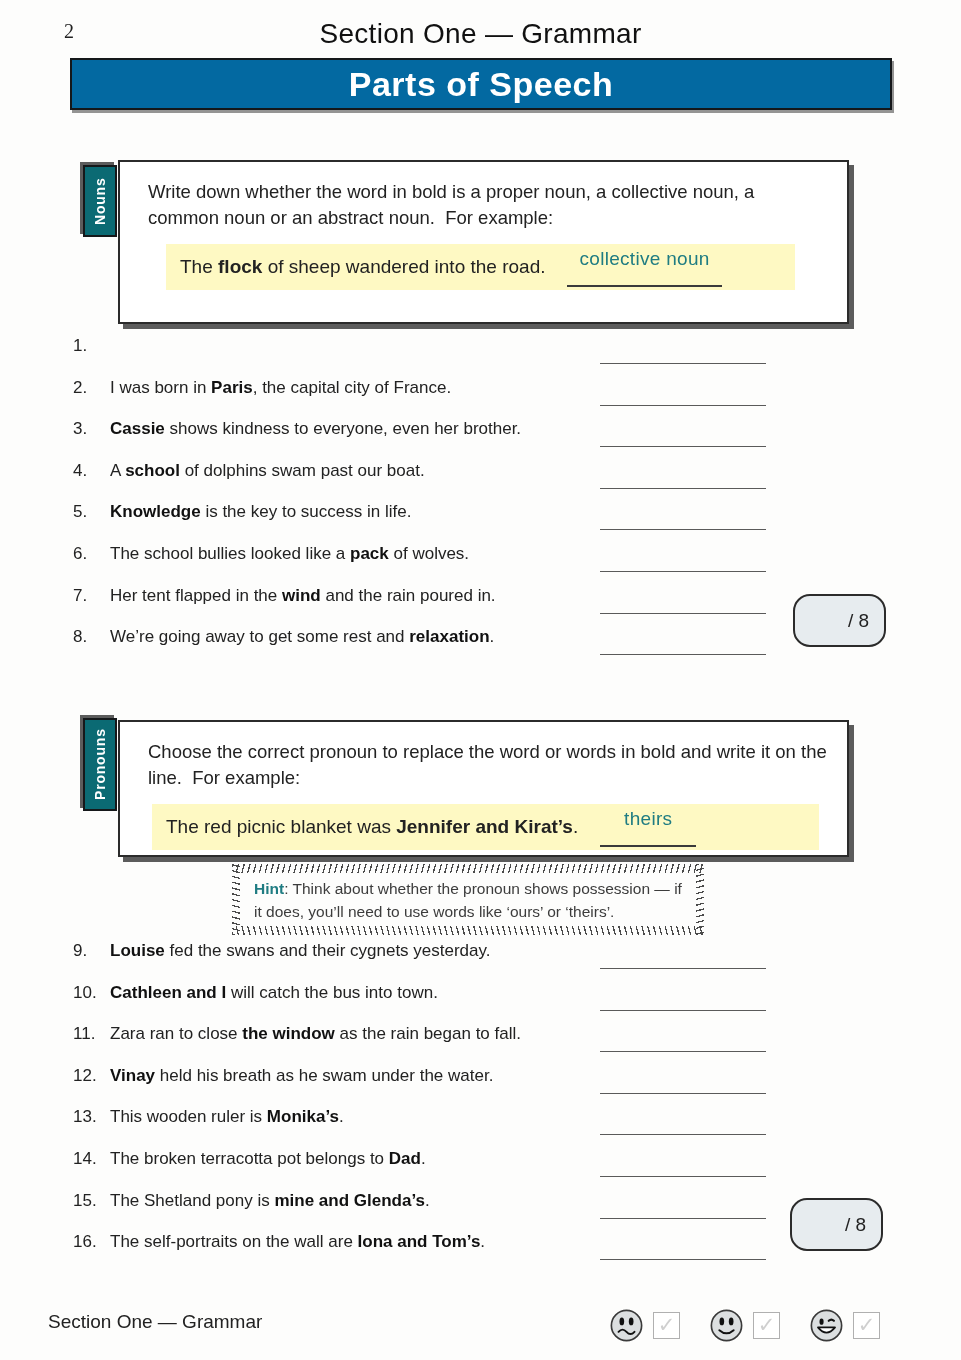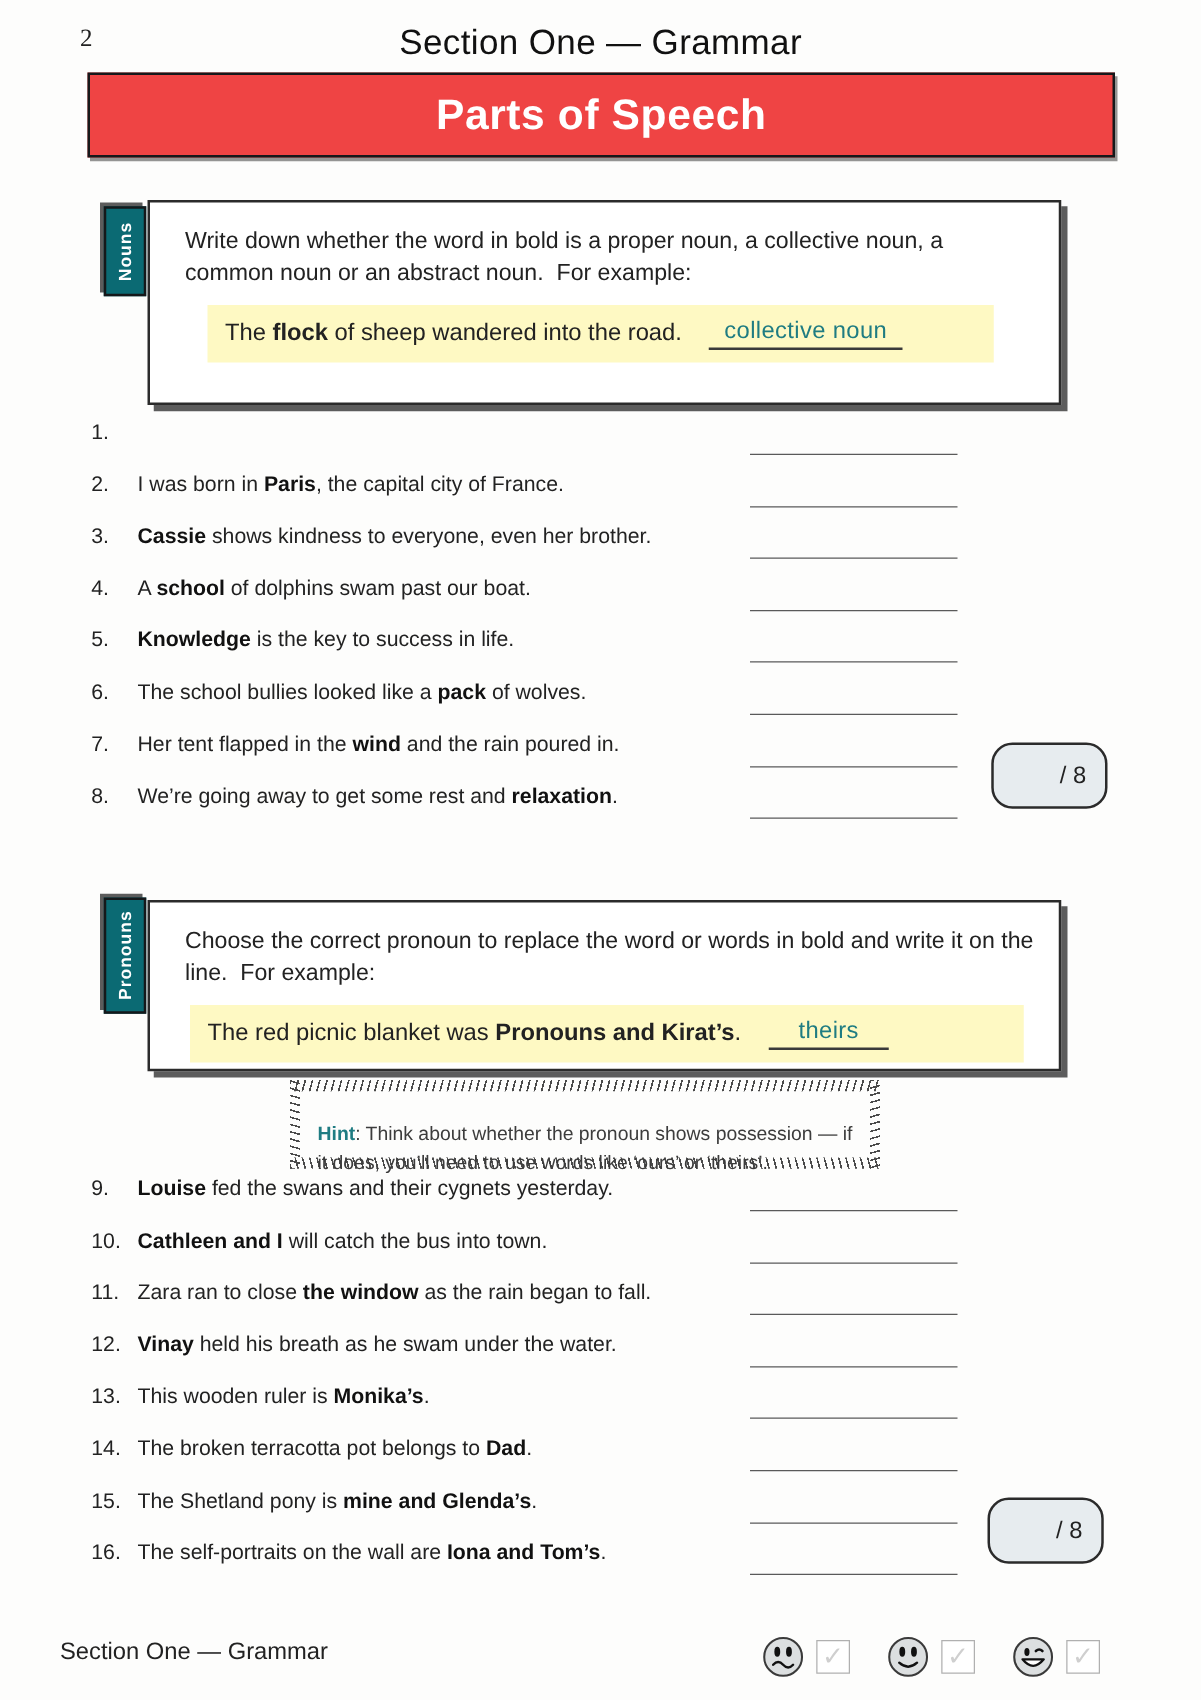--- a/index.html
+++ b/index.html
@@ -7,22 +7,22 @@
   .page {
     position:relative; width:961px; height:1360px; margin:0 auto;
     background:#fdfdfc; overflow:hidden;
     font-family:"Liberation Sans", sans-serif; color:#1f1f1f;
   }
 
   
   .page-number { position:absolute; left:64px; top:20px; font-family:"Liberation Serif", serif; font-size:20px; color:#222; }
   .section-title { position:absolute; left:0; top:18px; width:100%; text-align:center; font-size:28px; letter-spacing:.3px; color:#111; }
   .banner {
-    position:absolute; left:70px; top:58px; width:822px; height:68px;
-    background:#ef4444; border:2px solid #15181a; box-shadow:2px 3px 0 rgba(20,20,20,.45);
+    position:absolute; left:70px; top:58px; width:822px; height:52px;
+    background:#0369a1; border:2px solid #15181a; box-shadow:2px 3px 0 rgba(20,20,20,.45);
     display:flex; align-items:center; justify-content:center;
   }
   .banner-title { color:#ffffff; font-size:34px; font-weight:bold; letter-spacing:.5px; }
 
   
   .card {
     position:absolute; left:118px; width:731px;
     background:#ffffff; border:2px solid #2b2b2b; box-shadow:5px 5px 0 #5c5c5c;
     padding:17px 20px 0 28px;
   }
@@ -31,21 +31,21 @@
   .instruction { font-size:18.5px; line-height:26px; color:#222; white-space:pre-wrap; }
   .example-box {
     margin-top:13px; background:#fef9c3; height:46px;
     display:flex; align-items:center; padding:0 14px;
     font-size:19px; color:#222;
   }
   .card.nouns .example-box { margin-left:18px; margin-right:32px; }
   .card.pronouns .example-box { margin-left:4px; margin-right:8px; }
   .example-answer {
     margin-left:22px; min-width:150px; text-align:center;
-    border-bottom:2px solid #3a3a3a; padding:0 12px 2px 12px;
+    border-bottom:2px solid #3a3a3a; padding:0 12px 15px 12px;
     color:#1f7c82; font-size:19px; letter-spacing:.3px;
   }
   .card.pronouns .example-answer { min-width:96px; }
 
   .tab {
     position:absolute; left:83px; width:34px;
     background:#0b6a73; border:2px solid #15181a; box-shadow:3px 3px 0 #5c5c5c;
     display:flex; align-items:center; justify-content:center;
     writing-mode:vertical-rl; transform:rotate(180deg);
     color:#ffffff; font-size:14px; font-weight:bold; letter-spacing:.8px;
@@ -66,21 +66,21 @@
   
   .hint-box {
     position:absolute; left:232px; top:864px; width:472px; height:71px;
     background:
       repeating-linear-gradient(105deg, #4a4a4a 0 1.3px, transparent 1.3px 5.6px) top / 100% 9px no-repeat,
       repeating-linear-gradient(75deg,  #4a4a4a 0 1.3px, transparent 1.3px 5.6px) bottom / 100% 9px no-repeat,
       repeating-linear-gradient(15deg,  #4a4a4a 0 1.3px, transparent 1.3px 5.6px) left / 8px 100% no-repeat,
       repeating-linear-gradient(165deg, #4a4a4a 0 1.3px, transparent 1.3px 5.6px) right / 8px 100% no-repeat;
     padding:13px 20px 0 22px;
   }
-  .hint-text { font-size:15.5px; line-height:23px; color:#3c3c3c;margin-top:19px; }
+  .hint-text { font-size:15.5px; line-height:23px; color:#3c3c3c; }
   .hint-label { color:#1f7c82; font-weight:bold; }
 
   
   .score-box {
     position:absolute; width:93px; height:53px;
     background:#e7ecef; border:2px solid #2b2b2b; border-radius:17px;
     display:flex; align-items:center; justify-content:flex-end;
     padding-right:15px; font-size:19px; color:#222;
   }
   .score-box.first { left:793px; top:594px; }
@@ -160,21 +160,21 @@
     </div>
   </div>
 
   <div class="score-box first">
     <span>/ 8</span>
   </div>
 
   <div class="card pronouns">
     <div class="instruction">Choose the correct pronoun to replace the word or words in bold and write it on the line.  For example:</div>
     <div class="example-box">
-      <span><span>The red picnic blanket was </span><b>Pronouns and Kirat’s</b><span>.</span></span>
+      <span><span>The red picnic blanket was </span><b>Jennifer and Kirat’s</b><span>.</span></span>
       <span class="example-answer">theirs</span>
     </div>
   </div>
   <div class="tab pronouns">Pronouns</div>
 
   <div class="hint-box">
     <div class="hint-text"><span class="hint-label">Hint</span><span>: Think about whether the pronoun shows possession — if it does, you’ll need to use words like ‘ours’ or ‘theirs’.</span></div>
   </div>
 
   <div class="questions set2">

